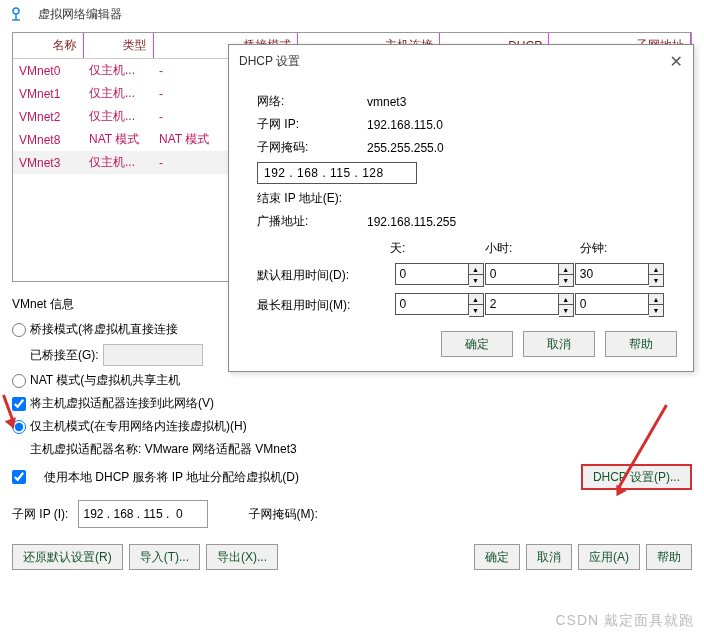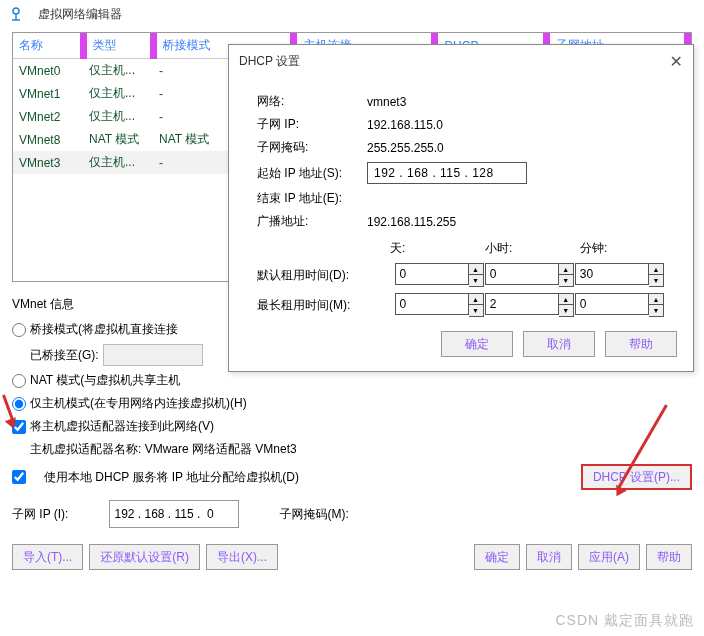--- a/index.html
+++ b/index.html
@@ -6,34 +6,34 @@
 body { background: #fff; width: 704px; height: 636px; position: relative; overflow: hidden; }
 
 .title-bar { display: flex; align-items: center; height: 28px; padding: 0 8px; gap: 14px; }
 .title-icon { width: 16px; height: 16px; display: inline-flex; align-items: center; justify-content: center; color: #1e88e5; }
 .title-text { color: #333; }
 
 .main { padding: 4px 12px; }
 
 .table-wrap { border: 1px solid #999; height: 250px; overflow: hidden; }
 .tbl { width: 100%; border-collapse: collapse; }
-.tbl th { text-align: left; font-weight: normal; background: #fff; border-right: 7px solid #d946ef; border-bottom: 1px solid #ccc; padding: 4px 6px; color: #3b82f6; }
-.tbl td { padding: 3px 6px; color: #14532d; }
+.tbl th { text-align: right; font-weight: normal; background: #fff; border-right: 1px solid #d946ef; border-bottom: 1px solid #ccc; padding: 4px 6px; color: #7f1d1d; }
+.tbl td { padding: 3px 6px; color: #be185d; }
 .tbl tr.sel td { background: #f2f2f2; }
 .tbl td:first-child, .tbl th:first-child { width: 70px; }
 .tbl td:nth-child(2), .tbl th:nth-child(2) { width: 70px; }
 
 .vmnet-info { margin-top: 14px; color: #000; }
 .section-title { margin-bottom: 8px; font-weight: normal; }
 .row { display: flex; align-items: center; margin: 6px 0; gap: 4px; }
 .indent { margin-left: 18px; }
 .radio, .checkbox { width: 14px; height: 14px; }
-.txt-in { border: 1px solid #999; height: 22px; padding: 13px 4px; background: #fff; margin-left: 31px; }
+.txt-in { border: 1px solid #999; height: 22px; padding: 13px 4px; background: #fff; }
 .txt-dis { background: #f0f0f0; border: 1px solid #bbb; height: 22px; width: 100px; }
-.btn { border: 1px solid #999; background: #f0f0f0; height: 26px; padding: 0 10px; cursor: pointer; color: #8b5cf6; }
+.btn { border: 1px solid #999; background: #f0f0f0; height: 26px; padding: 0 10px; cursor: pointer; color: #14532d; }
 .btn.red-border { border: 2px solid #d32f2f; }
 .bottom-btns { display: flex; gap: 6px; margin-top: 16px; align-items: center; }
 
 
 .dialog { position: absolute; left: 228px; top: 44px; width: 466px; background: #fff; border: 1px solid #888; box-shadow: 2px 2px 6px rgba(0,0,0,0.15); }
 .dlg-title { display: flex; justify-content: space-between; align-items: center; height: 32px; padding: 0 10px; color: #333; }
 .close-x { font-size: 16px; color: #555; cursor: pointer; }
 .dlg-body { padding: 10px 16px 14px 16px; }
 .dlg-row { display: flex; align-items: center; margin: 6px 12px; }
 .dlg-lbl { width: 110px; }
@@ -139,27 +139,27 @@
       <span>已桥接至(G):</span>
       <input class="txt-dis" disabled="" style="">
     </div>
 
     <div class="row">
       <input type="radio" class="radio" name="mode" style="">
       <span>NAT 模式(与虚拟机共享主机</span>
     </div>
 
     <div class="row">
+      <input type="checkbox" class="checkbox" checked="" style="">
+      <span>将主机虚拟适配器连接到此网络(V)</span>
+    </div>
+
+    <div class="row">
       <input type="radio" class="radio" name="mode" checked="" style="">
       <span>仅主机模式(在专用网络内连接虚拟机)(H)</span>
-    </div>
-
-    <div class="row">
-      <input type="checkbox" class="checkbox" checked="" style="">
-      <span>将主机虚拟适配器连接到此网络(V)</span>
     </div>
     <div class="row indent">
       <span>主机虚拟适配器名称: VMware 网络适配器 VMnet3</span>
     </div>
 
     <div class="row" style="justify-content:space-between;">
       <div style="display:flex;align-items:center;gap:18px;">
         <input type="checkbox" class="checkbox" checked="" style="">
         <span>使用本地 DHCP 服务将 IP 地址分配给虚拟机(D)</span>
       </div>
@@ -167,22 +167,22 @@
     </div>
 
     <div class="row" style="gap:10px; margin-top:10px;">
       <span>子网 IP (I):</span>
       <input class="txt-in" style="width: 130px;" value="192 . 168 . 115 .  0">
       <span style="width:20px;"></span>
       <span>子网掩码(M):</span>
     </div>
 
     <div class="bottom-btns">
+      <button class="btn">还原默认设置(R)</button>
       <button class="btn">导入(T)...</button>
-      <button class="btn">还原默认设置(R)</button>
       <button class="btn">导出(X)...</button>
       <div style="flex:1"></div>
       <button class="btn">确定</button>
       <button class="btn">取消</button>
       <button class="btn">应用(A)</button>
       <button class="btn">帮助</button>
     </div>
   </div>
 </div>
 
@@ -198,21 +198,20 @@
       </div>
     <div class="dlg-row">
         <span class="dlg-lbl">子网 IP:</span>
         <span class="dlg-val">192.168.115.0</span>
       </div>
     <div class="dlg-row">
         <span class="dlg-lbl">子网掩码:</span>
         <span class="dlg-val">255.255.255.0</span>
       </div>
     <div class="dlg-row">
-        <span class="dlg-lbl">起始 IP 地址(S):</span>
         <input class="ip-in" value="192 . 168 . 115 . 128" style="">
       </div>
     <div class="dlg-row">
         <span class="dlg-lbl">结束 IP 地址(E):</span>
       </div>
     <div class="dlg-row">
         <span class="dlg-lbl">广播地址:</span>
         <span class="dlg-val">192.168.115.255</span>
       </div>
 

